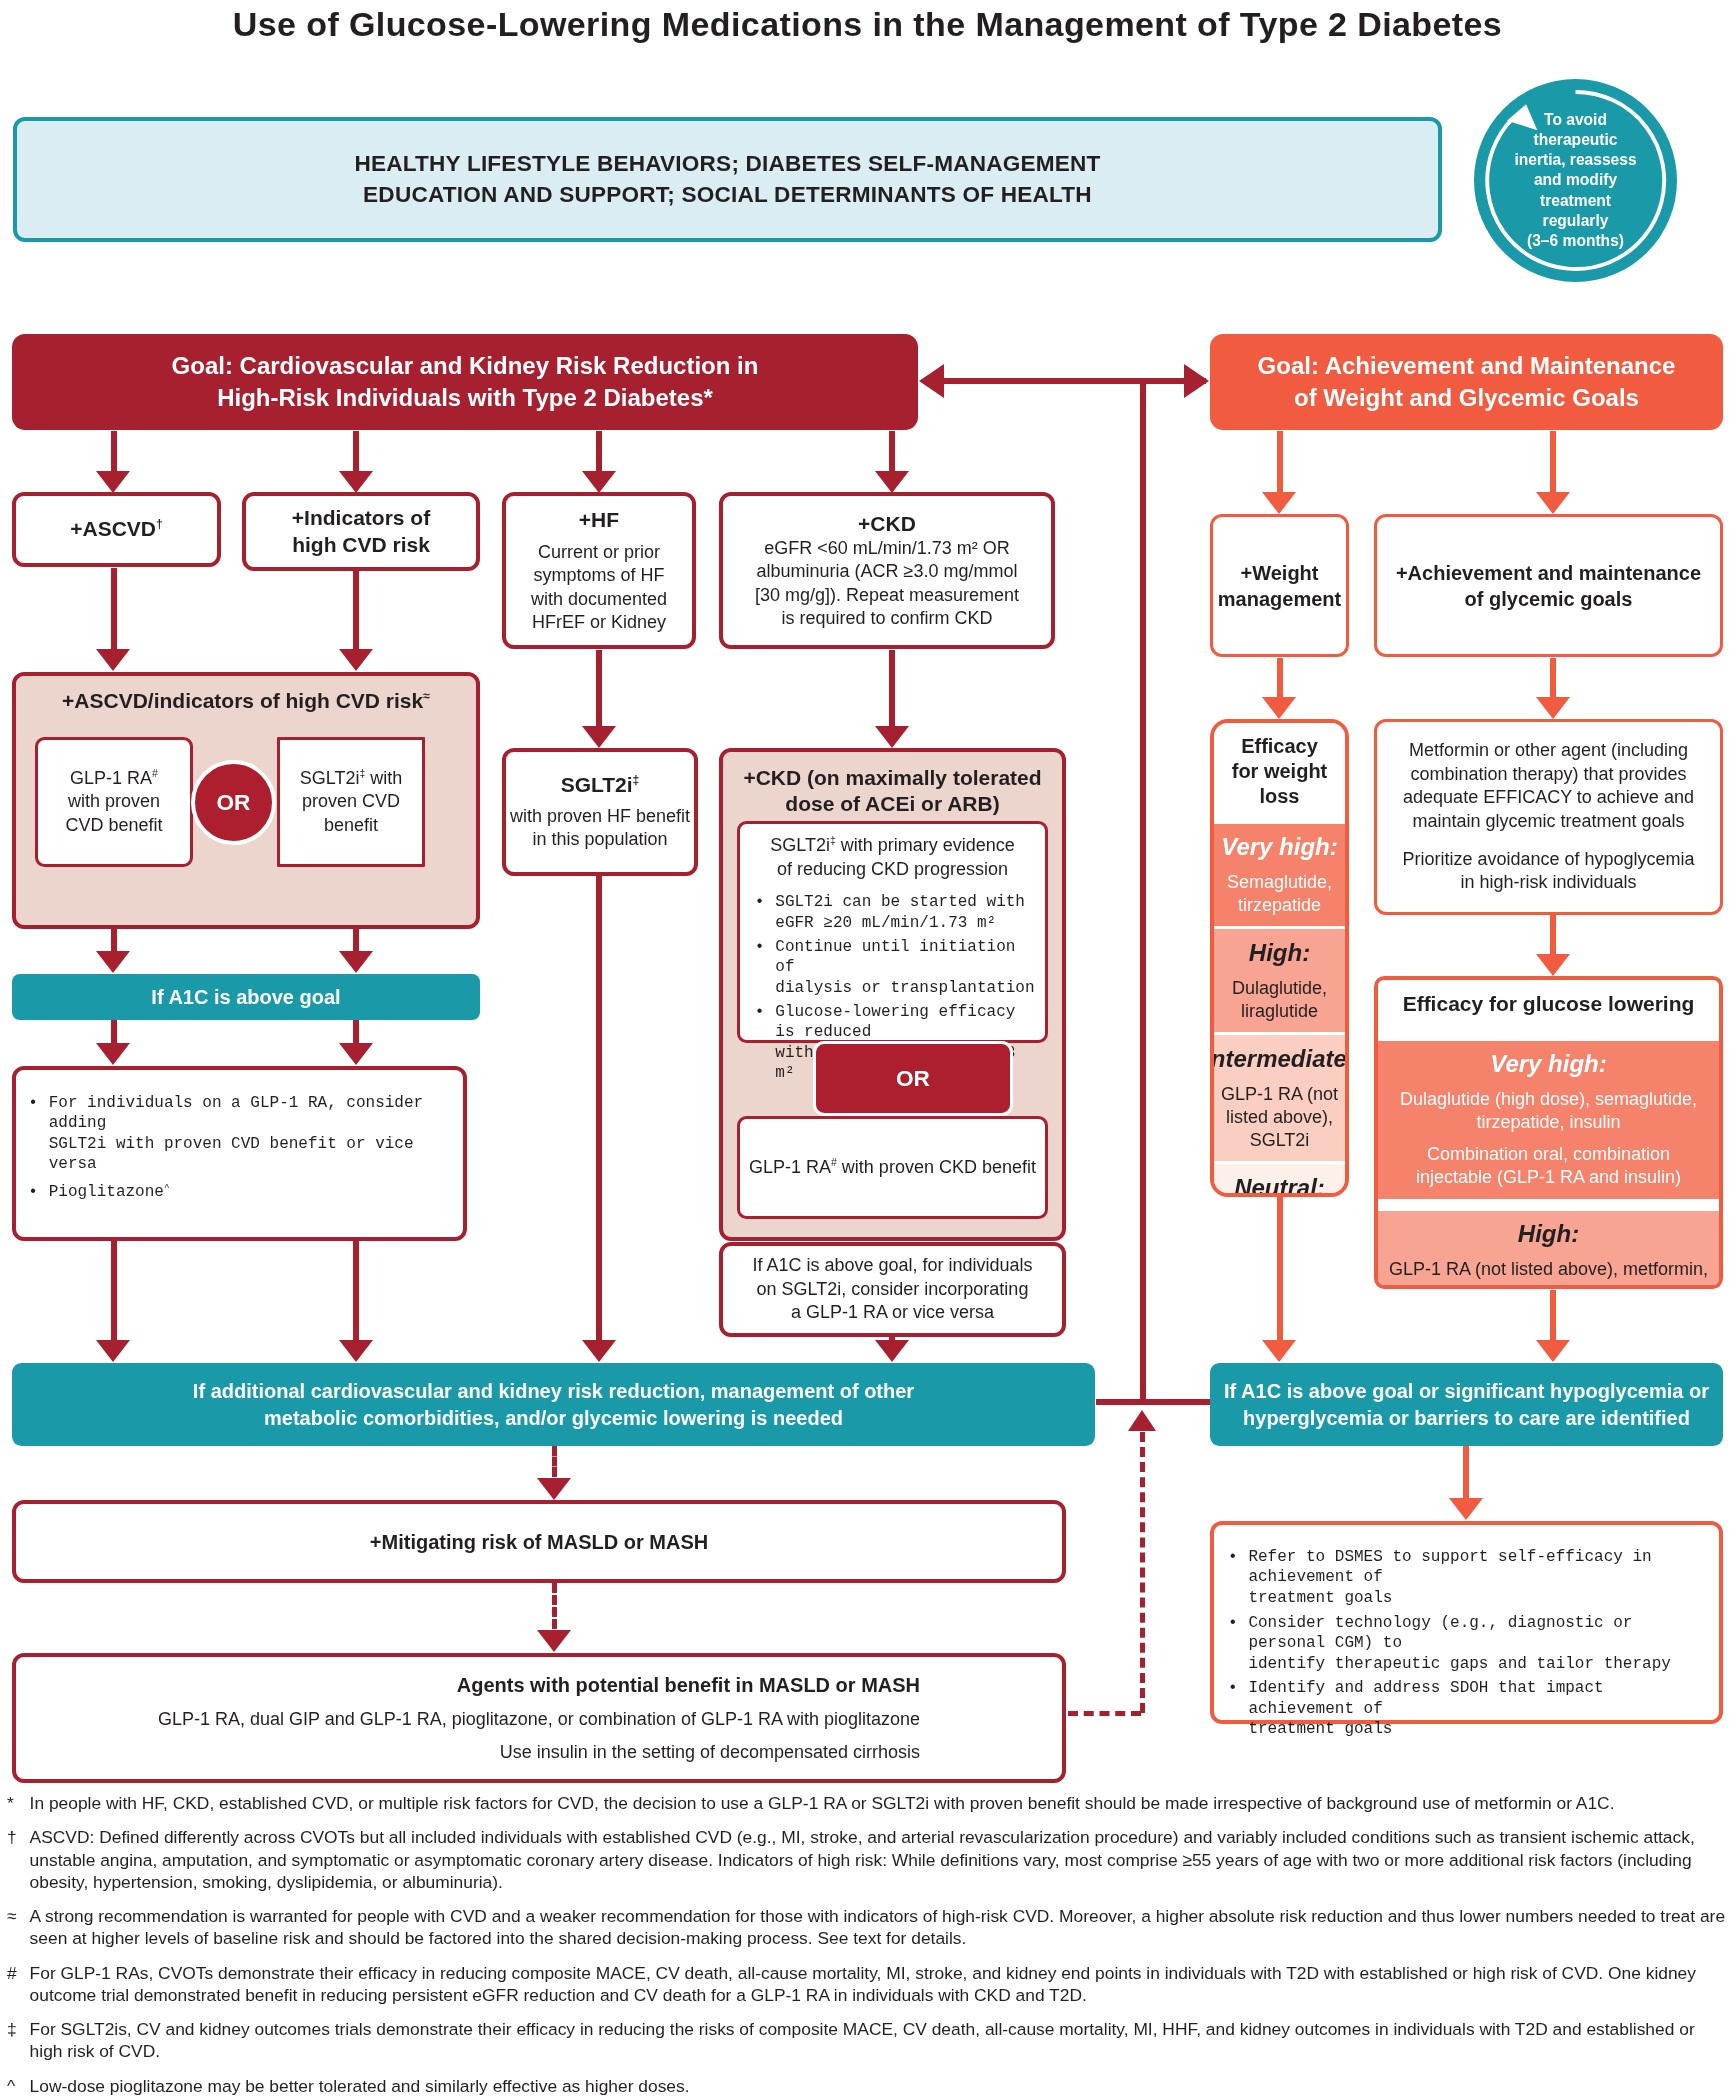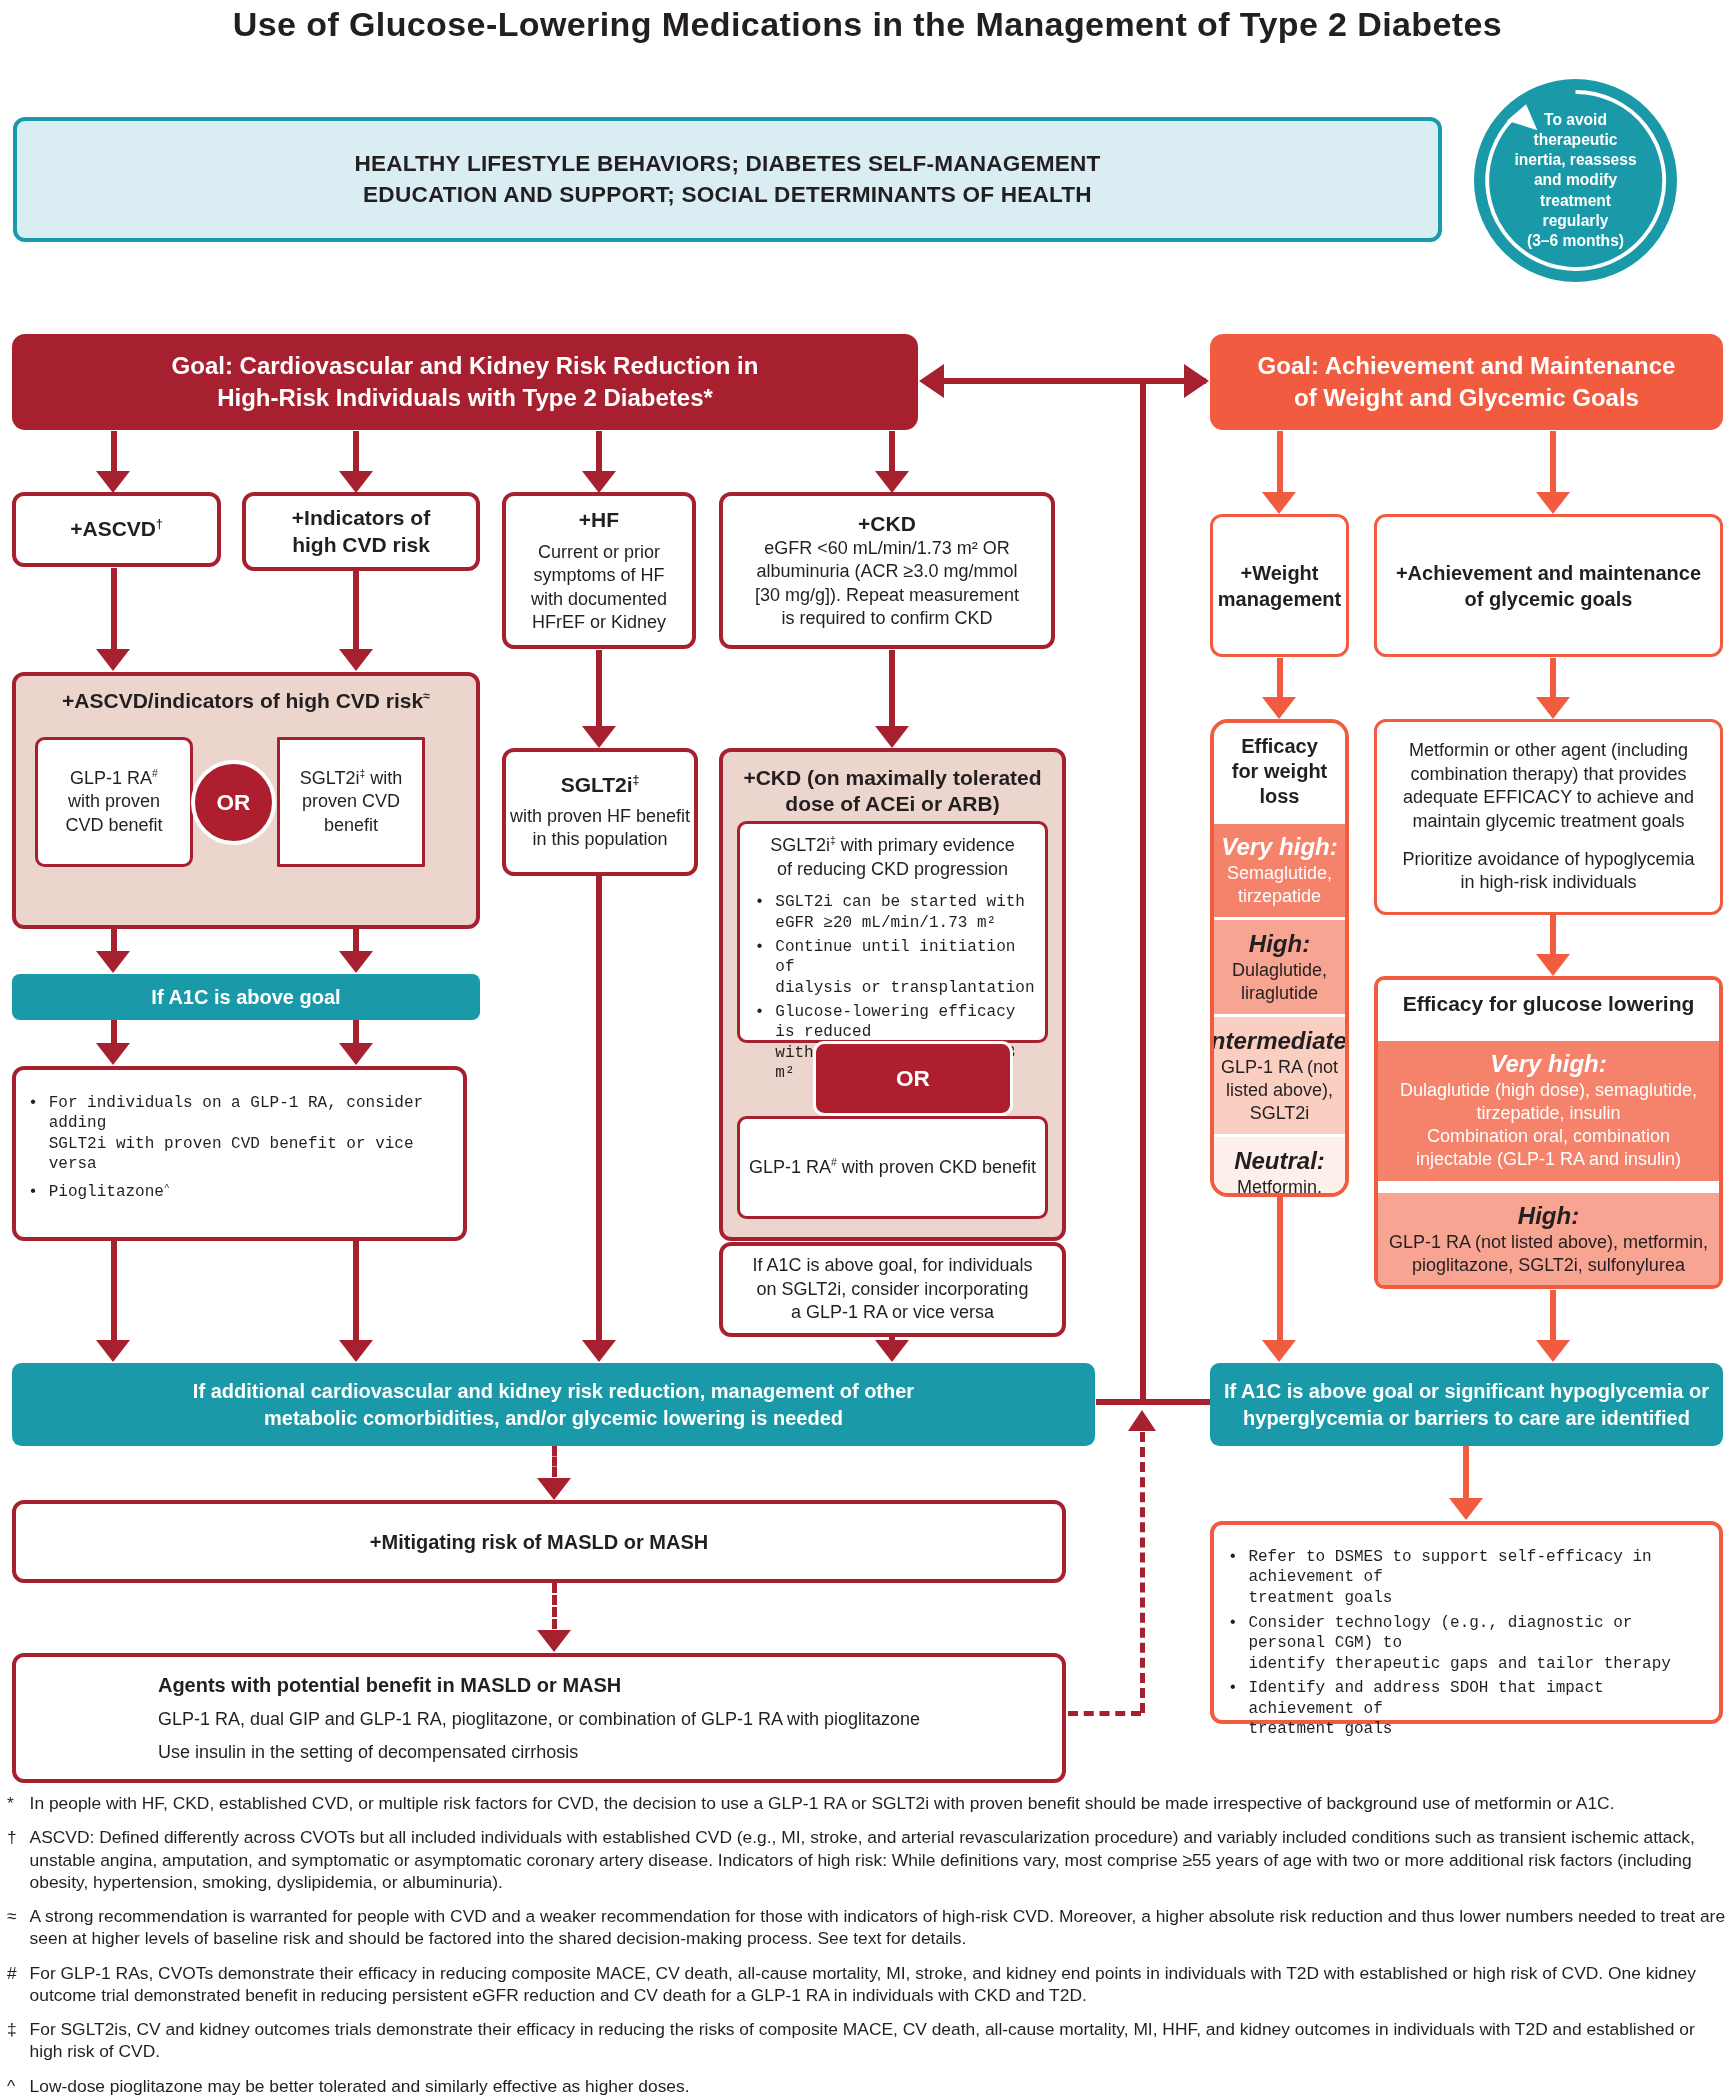--- a/index.html
+++ b/index.html
@@ -44,21 +44,21 @@
   .t40{font-size:17.4px;line-height:1.25;}
   .bar-t{font-size:20px;font-weight:bold;line-height:1.35;}
   .or{background:#AD1F2E;color:#fff;font-weight:bold;font-size:22.6px;}
   .orcircle{width:85px;height:85px;border-radius:50%;border:4.3px solid #fff;}
   .orbox{border-radius:11.3px;border:3.5px solid #fff;}
   
   .eff{display:flex;flex-direction:column;overflow:hidden;padding:0;}
   .eff-h{background:#fff;display:flex;align-items:center;justify-content:center;text-align:center;font-weight:bold;font-size:20px;line-height:1.25;padding:11.3px 4.3px;}
   .tier{flex:1;display:flex;flex-direction:column;align-items:center;justify-content:center;text-align:center;padding:9.5px 4.3px;border-top:3.5px solid #fff;}
   .tier .tier-label{font-weight:bold;font-size:24px;line-height:1.2;font-style:italic;}
-  .tier .tier-items{font-size:18px;line-height:1.28;margin-top:0;}
+  .tier .tier-items{font-size:18px;line-height:1.28;margin-top:9px;}
   .t1{background:#F5836C;color:#fff;}
   .t2{background:#F7A492;}
   .t3{background:#FACFC1;}
   .t4{background:#FDF0EA;}
   
   .blist{display:flex;flex-direction:column;gap:7.8px;text-align:left;}
   .bitem{position:relative;padding-left:24px;font-size:16px;line-height:1.28;font-family:Liberation Mono, monospace;}
   .bitem::before{content:"\2022";position:absolute;left:3.5px;top:0;}
   
   .fn{position:relative;padding-left:22.6px;font-size:17.4px;line-height:1.28;margin-bottom:12px;}
@@ -271,21 +271,21 @@
 
   <div class="abs c tealfill bar-t" style="left:12px;top:1363px;width:1083px;height:83px;border-radius:9.5px;">
     <div class="pre">If additional cardiovascular and kidney risk reduction, management of other
 metabolic comorbidities, and/or glycemic lowering is needed</div>
   </div>
 
   <div class="abs box c h46" style="left:12px;top:1500px;width:1054px;height:83px;border-width:4.8px;">
     <span>+Mitigating risk of MASLD or MASH</span>
   </div>
   <div class="abs box c" style="left:12px;top:1653px;width:1054px;height:130px;border-width:4.8px;">
-    <div class="col" style="gap:9.5px;align-items:flex-start;">
+    <div class="col" style="gap:9.5px;align-items:flex-end;">
       <div class="h46">Agents with potential benefit in MASLD or MASH</div>
       <div class="t42">GLP-1 RA, dual GIP and GLP-1 RA, pioglitazone, or combination of GLP-1 RA with pioglitazone</div>
       <div class="t42">Use insulin in the setting of decompensated cirrhosis</div>
     </div>
   </div>
 
   <div class="abs box co c h46" style="left:1210px;top:514px;width:139px;height:143px;border-width:3.9px;">
     <div class="pre">+Weight
 management</div>
   </div>

